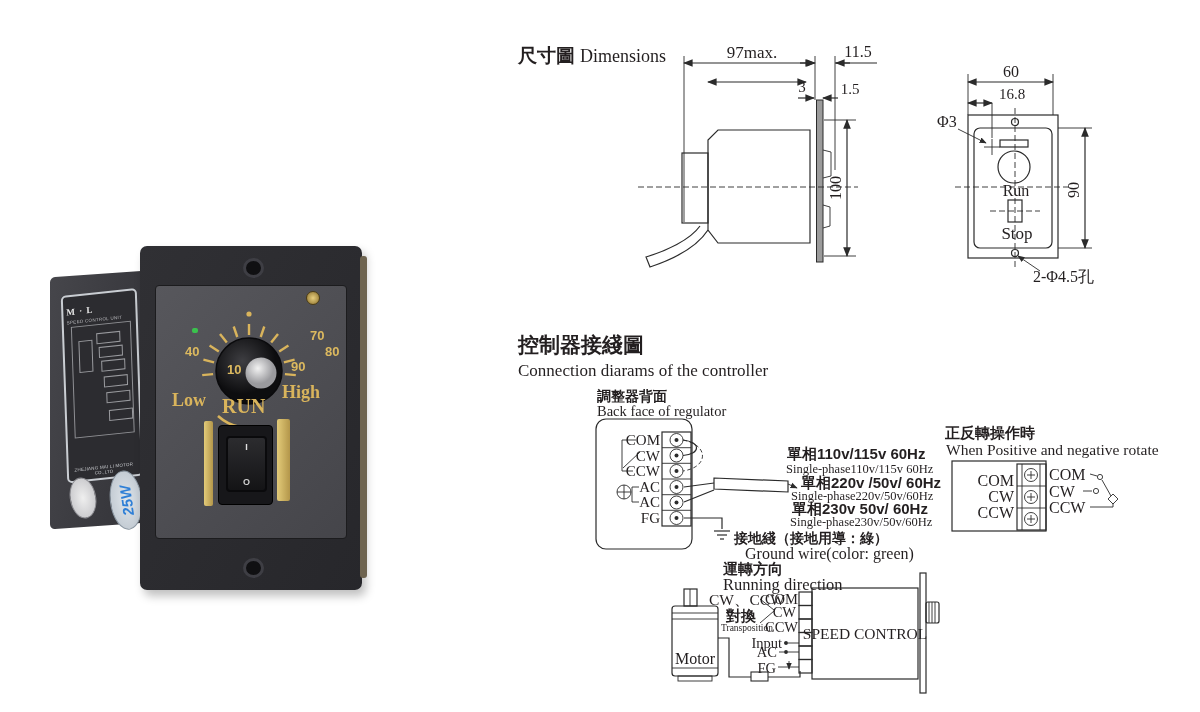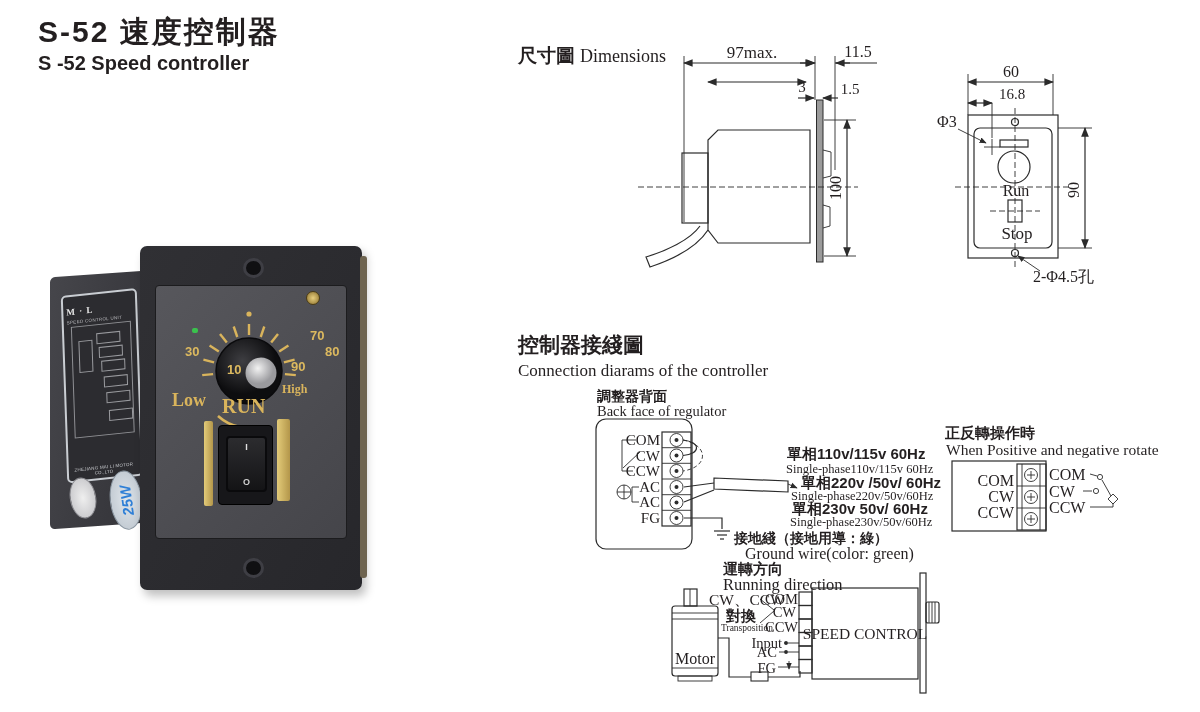--- a/index.html
+++ b/index.html
@@ -52,22 +52,20 @@
   .en{font-family:"Liberation Serif",serif;}
   .ln{stroke:#2b2b2b;stroke-width:1.2;fill:none;}
   .thin{stroke:#2b2b2b;stroke-width:0.9;fill:none;}
   .dash{stroke-dasharray:6,3;}
 </style>
 </head>
 <body>
 
 <div class="page">
 
-  <div class="title-zh">S-52 速度控制器</div>
-  <div class="title-en">S -52 Speed controller</div>
 
   <div class="photo">
     <div class="side-body">
       <div class="side-label">
         <span class="brand">M · L</span>
         <div class="brand-sub">SPEED CONTROL UNIT</div>
         <div class="label-diagram">
           <div class="bx" style="left:6px;top:14px;width:12px;height:30px;"></div>
           <div class="bx" style="left:24px;top:8px;width:22px;height:9px;"></div>
           <div class="bx" style="left:26px;top:22px;width:22px;height:9px;"></div>
@@ -114,27 +112,27 @@
                 <stop offset="0%" stop-color="#f2f2f2"></stop>
                 <stop offset="100%" stop-color="#9a9a9e"></stop>
               </radialGradient>
           </defs>
           <circle cx="93" cy="85" r="33" fill="url(#knobG)" stroke="#0a0a0c" stroke-width="1.5"></circle>
           <circle cx="105" cy="87" r="15.5" fill="url(#capG)"></circle>
           <path d="M62,130 Q72,139 84,141" stroke="#d9b45c" stroke-width="2.6" fill="none"></path>
         </svg>
         <div class="led"></div>
         <div class="gold-screw"></div>
-        <span class="dial-num" style="left:29px;top:58px;">30</span>
+        <span class="dial-num" style="left:29px;top:58px;">40</span>
         <span class="dial-num" style="left:23px;top:76px;margin-left:48px;">10</span>
         <span class="dial-num" style="left:121px;top:42px;padding-left:33px;">70</span>
         <span class="dial-num" style="left:131px;top:58px;margin-left:38px;">80</span>
         <span class="dial-num" style="left:135px;top:73px;">90</span>
         <span class="dial-word" style="left:16px;top:104px;font-size:18px;">Low</span>
-        <span class="dial-word" style="left:126px;top:96px;font-size:12px;">High</span>
+        <span class="dial-word" style="left:126px;top:96px;font-size:18px;">High</span>
         <span class="dial-word" style="left:66px;top:109px;font-size:20px;">RUN</span>
 
         <div class="gold-bar" style="left:48px;top:135px;width:9px;height:85px;"></div>
         <div class="gold-bar" style="left:121px;top:133px;width:13px;height:82px;"></div>
         <div class="rocker-outer">
           <div class="rocker">
             <span class="mark-on">I</span>
             <span class="mark-off">O</span>
           </div>
         </div>

